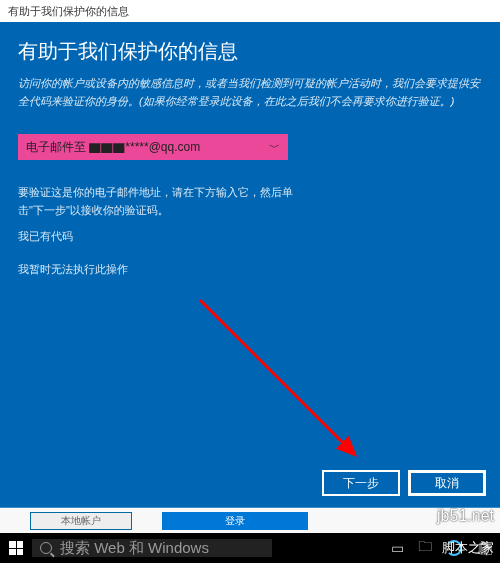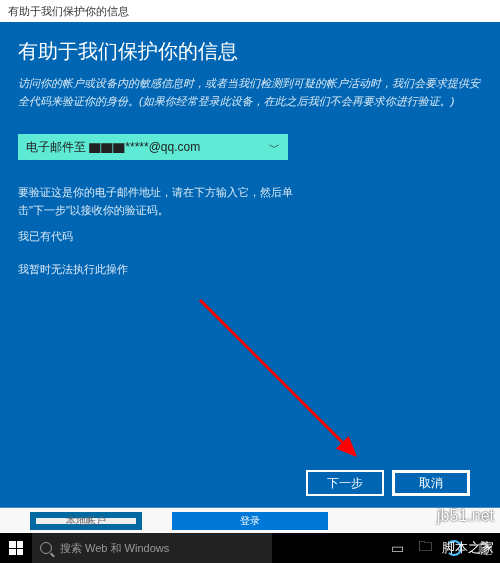--- a/index.html
+++ b/index.html
@@ -2,40 +2,40 @@
 <html><head>
 <meta charset="utf-8">
 <style>
 * { margin: 0; padding: 0; box-sizing: border-box; font-family: "Microsoft YaHei", "Segoe UI", sans-serif; }
 body { width: 500px; height: 563px; background: #0066b3; position: relative; overflow: hidden; }
 .titlebar { background: #fff; color: #333; font-size: 11px; padding: 4px 8px; height: 22px; }
 .content { padding: 16px 18px; color: #fff; }
 .heading { font-size: 20px; font-weight: 400; margin-bottom: 10px; }
 .desc { font-size: 11px; line-height: 1.6; color: #d8e8f5; margin-bottom: 24px; font-style: italic; }
 .prompt { font-size: 11px; color: #d8e8f5; margin-bottom: 8px; }
-.select-box { width: 270px; height: 26px; background: #5eead4; color: #222; border: none; display: flex; align-items: center; justify-content: space-between; padding: 0 8px; font-size: 12px; margin-bottom: 24px; }
+.select-box { width: 270px; height: 26px; background: #ec4899; color: #222; border: none; display: flex; align-items: center; justify-content: space-between; padding: 0 8px; font-size: 12px; margin-bottom: 24px; }
 .chevron { font-size: 11px; color: #222; }
 .instruct { font-size: 11px; color: #d8e8f5; line-height: 1.6; margin-bottom: 10px; max-width: 300px; }
 .email-input-wrap { width: 340px; height: 26px; background: #fff; display: flex; align-items: center; padding: 0 8px; margin-bottom: 20px; }
 .email-input { flex: 1; border: none; outline: none; font-size: 12px; color: #222; background: transparent; }
 .clear-x { color: #222; font-size: 14px; font-weight: bold; cursor: pointer; }
 .link { font-size: 11px; color: #d8e8f5; margin-bottom: 18px; cursor: pointer; display: block; }
 .arrow-svg { position: absolute; left: 190px; top: 290px; pointer-events: none; }
-.button-row { position: absolute; bottom: 67px; right: 30px; display: flex; gap: 8px; }
+.button-row { position: absolute; bottom: 67px; right: 14px; display: flex; gap: 8px; }
 .btn { width: 78px; height: 26px; background: transparent; border: 3px solid #ffffff; color: #fff; font-size: 12px; cursor: pointer; }
 .btn.primary { border: 2px solid #fff; }
 .hr-divider { position: absolute; bottom: 55px; left: 0; right: 0; border-top: 1px solid rgba(255,255,255,0.25); }
 .taskbar-bg { position: absolute; bottom: 30px; left: 0; right: 0; height: 25px; background: #f8f8f8; display: flex; align-items: center; }
-.taskbar-btn { height: 18px; padding: 0 30px; margin-left: 30px; border: 6px solid #0369a1; background: #eee; font-size: 10px; color: #666; display: flex; align-items: center; }
+.taskbar-btn { height: 18px; padding: 0 30px; margin-left: 30px; border: 1px solid #0369a1; background: #eee; font-size: 10px; color: #666; display: flex; align-items: center; }
 .taskbar-btn.blue { background: #0078d7; color: #fff; border-color: #0078d7; padding: 0 62px; }
 .taskbar { position: absolute; bottom: 0; left: 0; right: 0; height: 30px; background: #000; display: flex; align-items: center; color: #ccc; }
 .start { width: 32px; height: 30px; display: flex; align-items: center; justify-content: center; }
 .win-logo { width: 14px; height: 14px; display: grid; grid-template: 1fr 1fr / 1fr 1fr; gap: 1px; }
 .win-logo span { background: #fff; }
-.search-box { flex: 0 0 240px; height: 30px; background: #222; display: flex; align-items: center; padding: 0 8px; font-size: 11px; color: #999; gap: 8px; }
+.search-box { flex: 0 0 240px; height: 18px; background: #222; display: flex; align-items: center; padding: 0 8px; font-size: 15px; color: #999; gap: 8px; }
 .search-icon { width: 12px; height: 12px; border: 1.5px solid #999; border-radius: 50%; position: relative; }
 .search-icon::after { content: ""; position: absolute; width: 5px; height: 1.5px; background: #999; bottom: -2px; right: -4px; transform: rotate(45deg); }
 .taskbar-spacer { flex: 1; }
 .task-icons { display: flex; align-items: center; gap: 14px; padding-right: 6px; }
 .ticon { color: #ccc; font-size: 14px; }
 .edge-icon { width: 16px; height: 16px; border: 2px solid #4cc2ff; border-radius: 50%; border-left-color: transparent; }
 .watermark { position: absolute; right: 6px; bottom: 38px; font-size: 16px; color: #fff; text-shadow: 0 0 2px #000; }
 .wm2 { position: absolute; right: 6px; bottom: 6px; font-size: 13px; color: #fff; }
 </style>
 </head>

